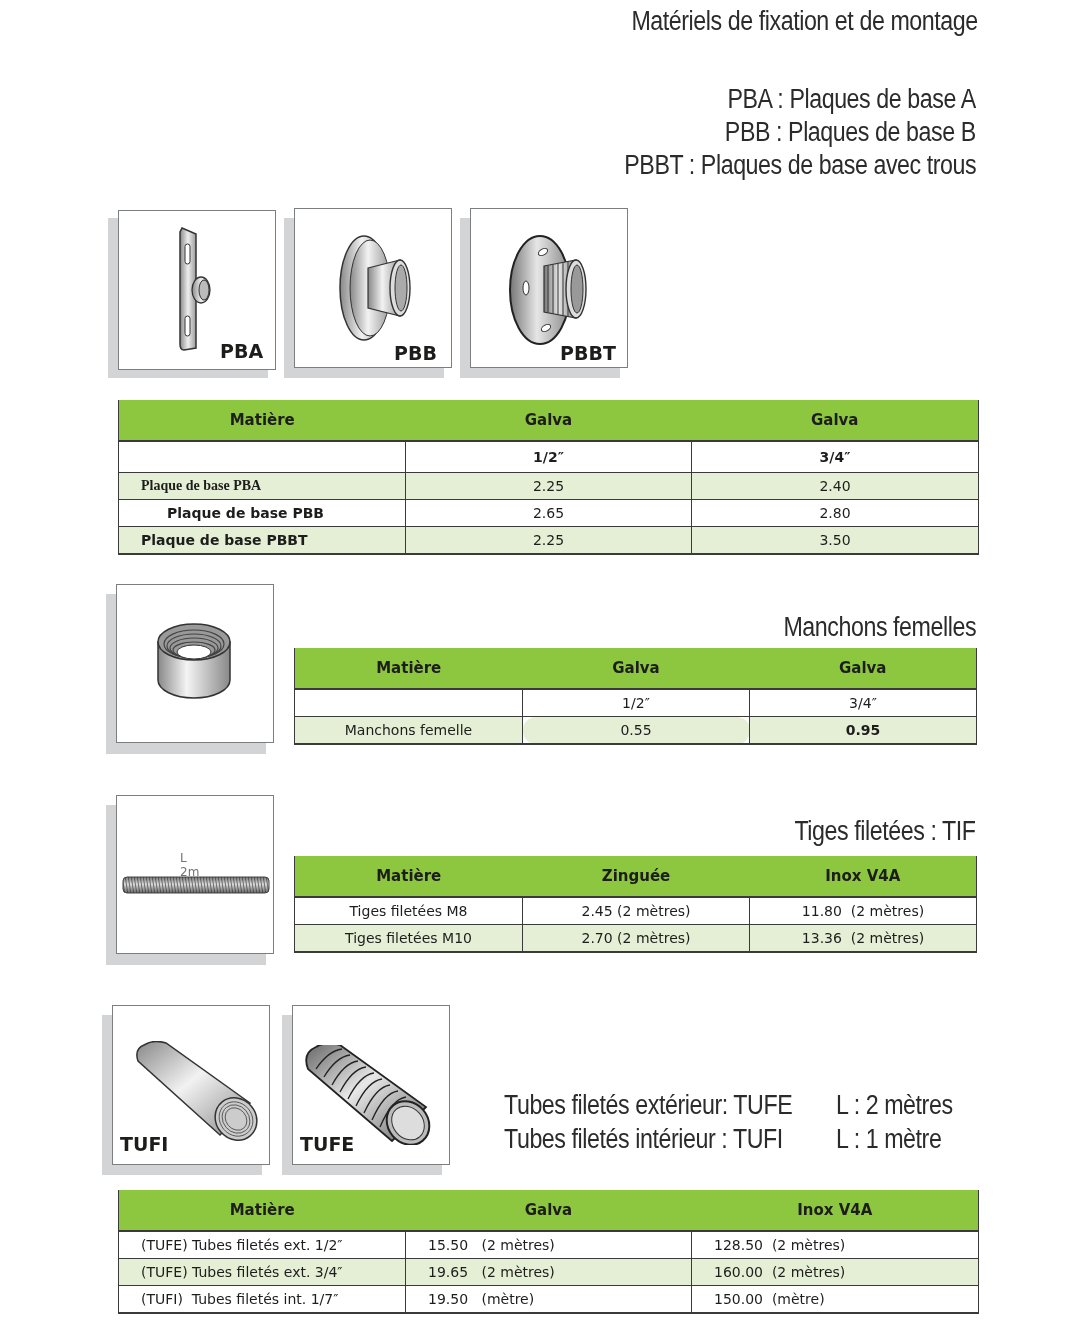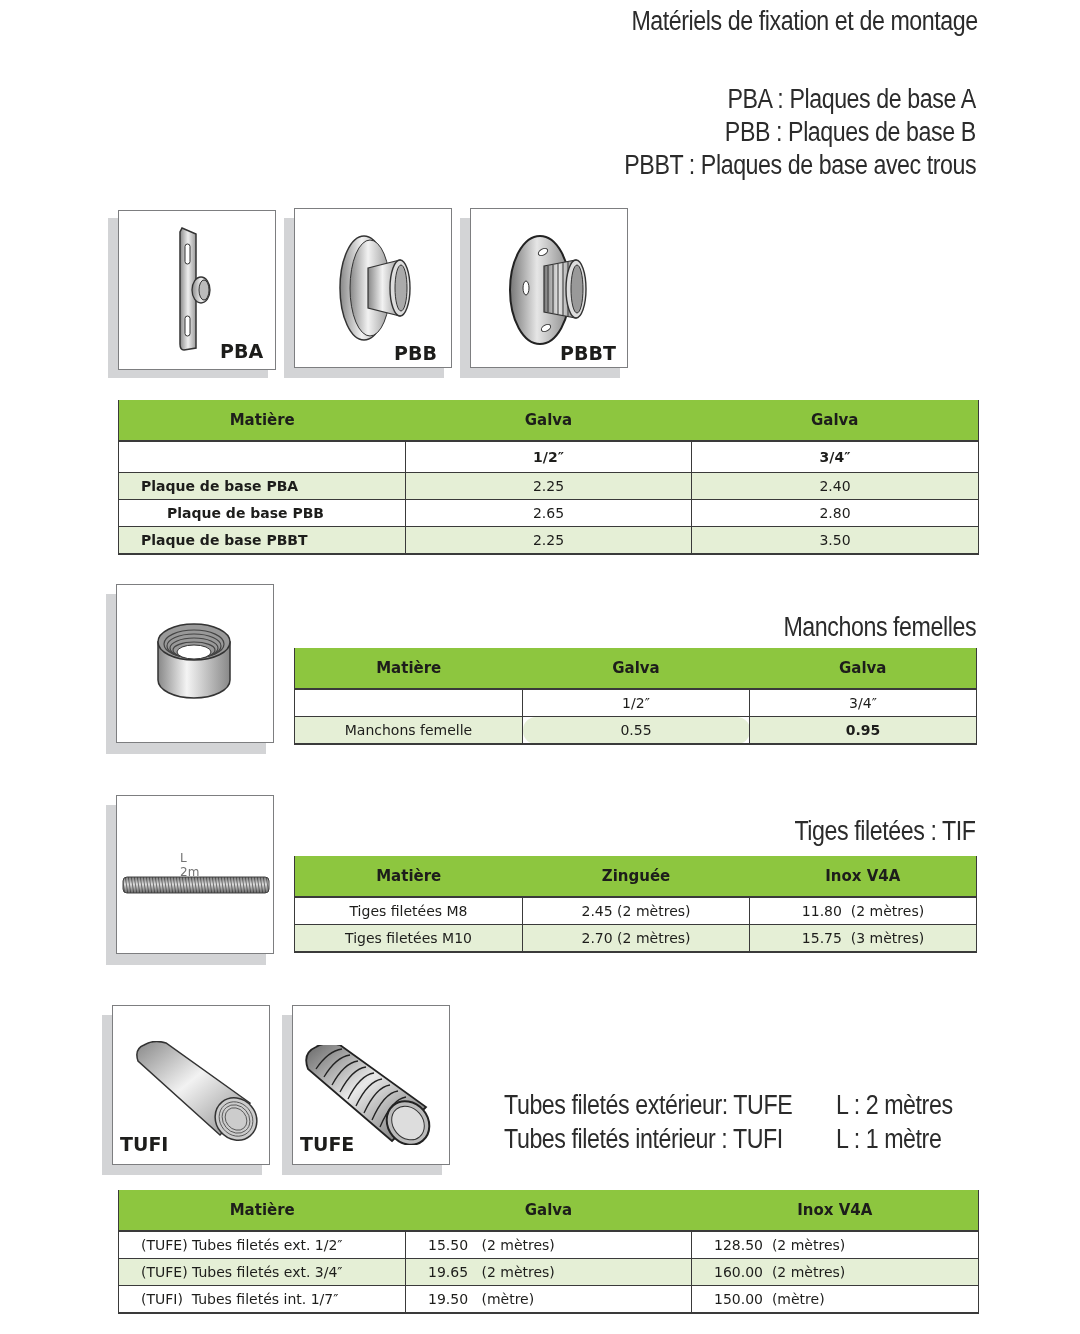--- a/index.html
+++ b/index.html
@@ -121,21 +121,21 @@
     <th>Matière</th>
     <th>Galva</th>
     <th>Galva</th>
   </tr>
   <tr class="wh" style="height:30px;">
     <td style="height: 30px; white-space: pre;"></td>
     <td class="bold" style="white-space: pre;">1/2″</td>
     <td class="bold" style="white-space: pre;">3/4″</td>
   </tr>
   <tr class="alt">
-    <td class="left bold" style="white-space: pre;">Plaque de base PBA</td>
+    <td class="left bold" style="white-space: pre; font-family: Liberation Serif, serif;">Plaque de base PBA</td>
     <td style="white-space: pre;">2.25</td>
     <td style="white-space: pre;">2.40</td>
   </tr>
   <tr class="wh">
     <td class="left bold" style="white-space: pre; padding-left: 48px;">Plaque de base PBB</td>
     <td style="white-space: pre;">2.65</td>
     <td style="white-space: pre;">2.80</td>
   </tr>
   <tr class="alt">
     <td class="left bold" style="white-space: pre;">Plaque de base PBBT</td>
@@ -228,21 +228,21 @@
     <th>Inox V4A</th>
   </tr>
   <tr class="wh">
     <td style="white-space: pre; margin-top: 24px;">Tiges filetées M8</td>
     <td style="white-space: pre;">2.45 (2 mètres)</td>
     <td style="white-space: pre;">11.80  (2 mètres)</td>
   </tr>
   <tr class="alt">
     <td style="white-space: pre;">Tiges filetées M10</td>
     <td style="white-space: pre;">2.70 (2 mètres)</td>
-    <td style="white-space: pre;">15.75  (3 mètres)</td>
+    <td style="white-space: pre;">13.36  (2 mètres)</td>
   </tr>
 </tbody>
   </table>
 
 <div class="tile" style="left:102px; top:1005px;">
   <div class="shadow" style="left:0; top:10px; width:160px; height:160px;"></div>
   <div class="card" style="left:10px; top:0; width:156px; height:158px;"></div>
   <svg style="left:30px; top:36px;" width="130" height="100" viewBox="0 0 130 100">
     <defs>
         <linearGradient id="g6" x1="0" y1="0" x2="1" y2="1">

